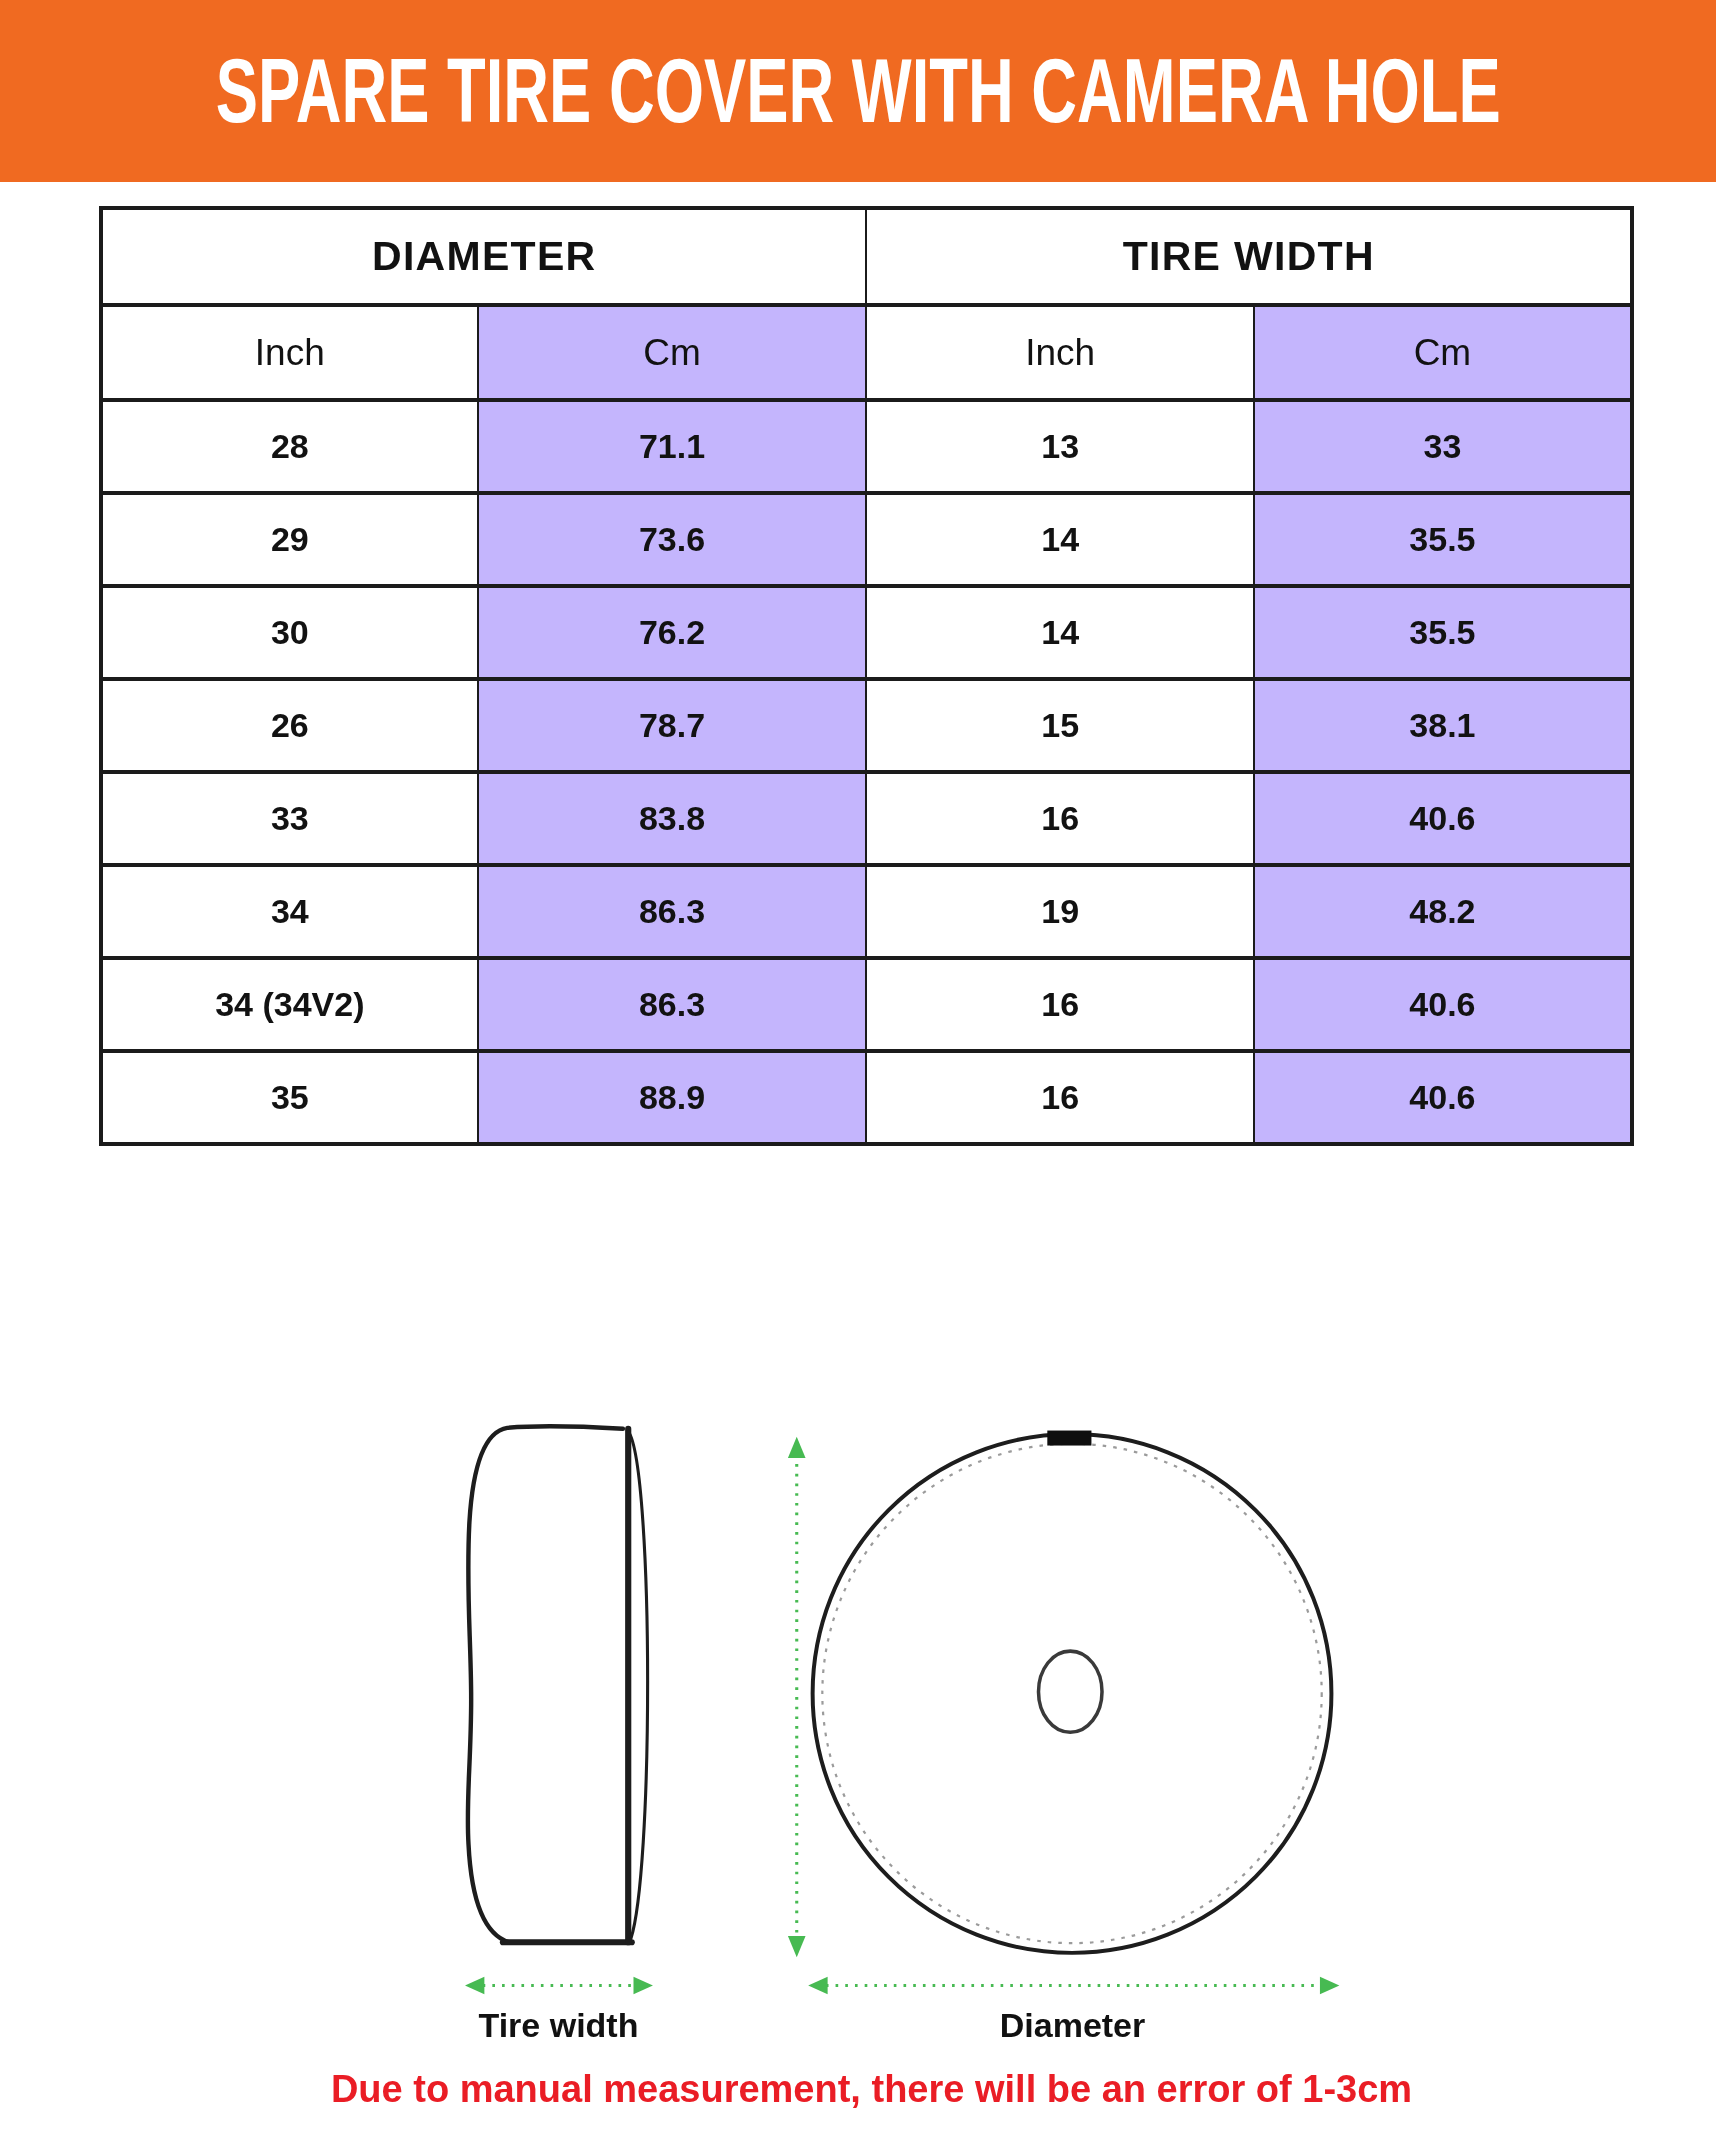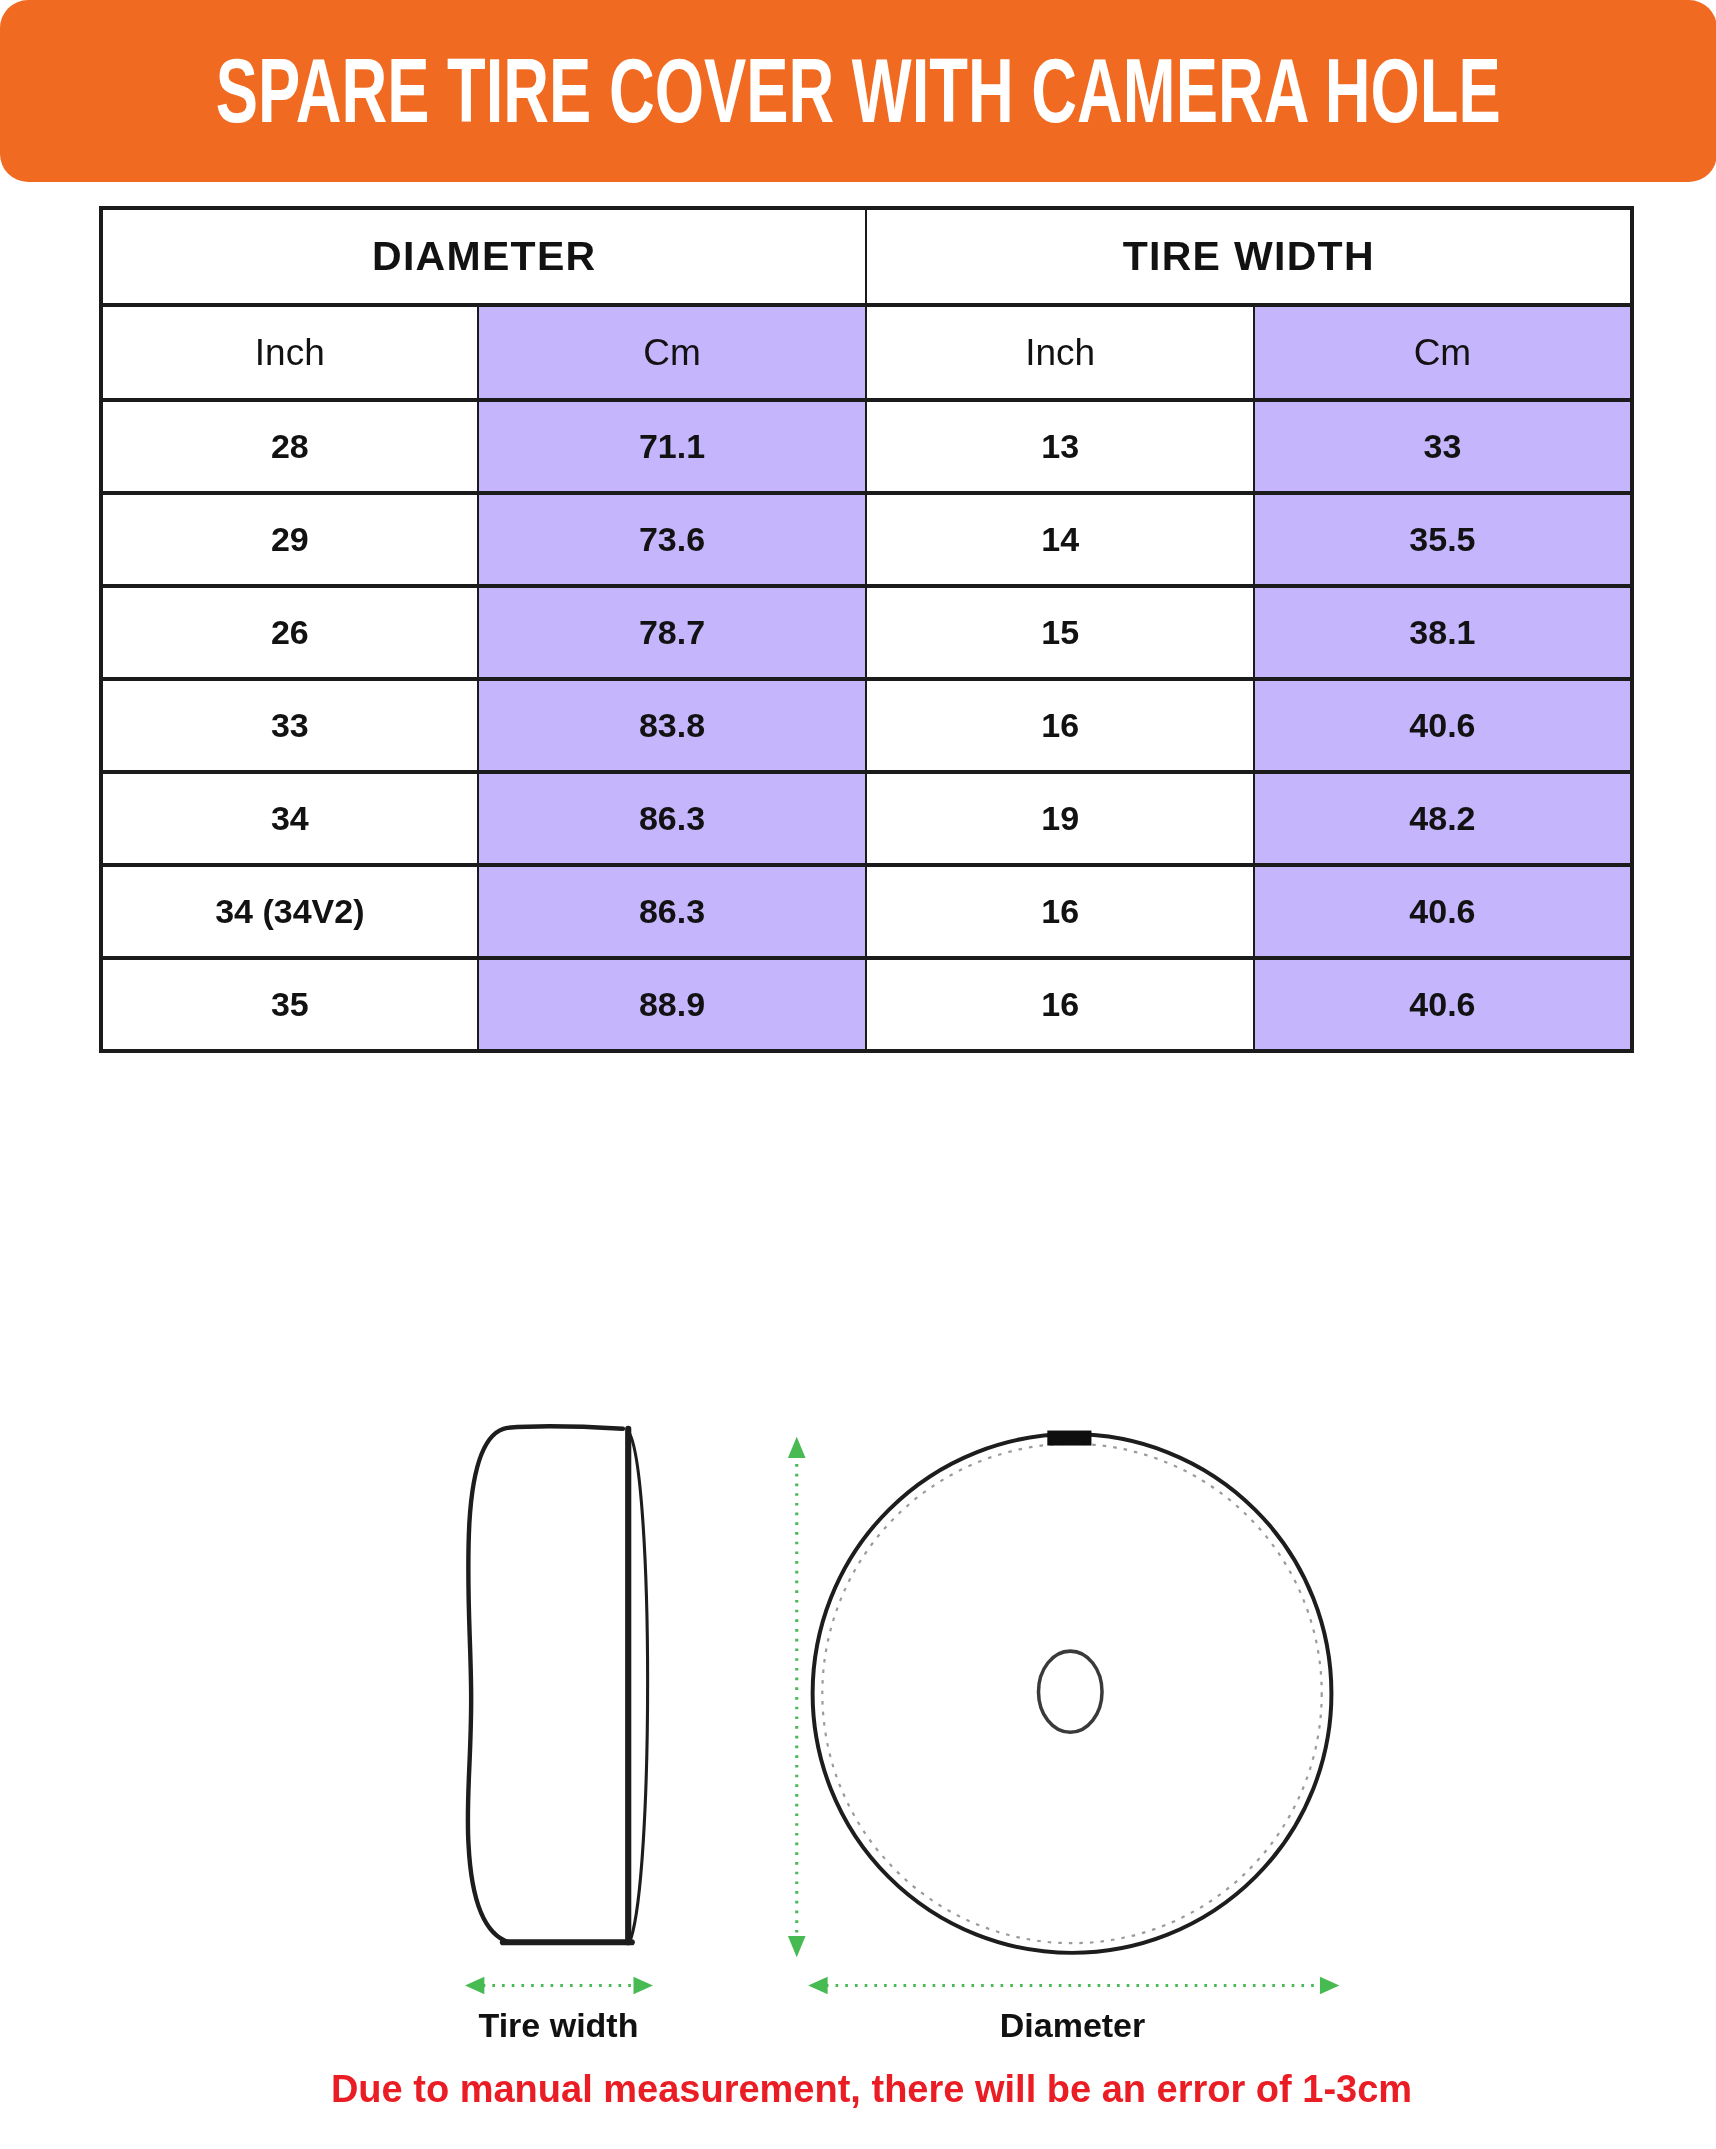--- a/index.html
+++ b/index.html
@@ -9,21 +9,21 @@
     font-family: "Liberation Sans", sans-serif;
     position: relative;
     overflow: hidden;
   }
 
   
   .banner {
     position: absolute; left: 0; top: 0;
     width: 1717px; height: 182px;
     background: #F06A21;
-    display: flex; align-items: center; justify-content: center; border-radius: 28px;
+    display: flex; align-items: center; justify-content: center;
   }
   .banner h1 {
     margin: 0;
     color: #ffffff;
     font-size: 88px;
     font-weight: 700;
     white-space: nowrap;
     letter-spacing: 0px;
     transform: scale(0.72, 1.04);
     transform-origin: center center;
@@ -123,20 +123,26 @@
         <td>13</td>
         <td class="gray">33</td>
       </tr>
       <tr>
         <td>29</td>
         <td class="gray">73.6</td>
         <td>14</td>
         <td class="gray">35.5</td>
       </tr>
       <tr>
+        <td>30</td>
+        <td class="gray">76.2</td>
+        <td>14</td>
+        <td class="gray">35.5</td>
+      </tr>
+      <tr>
         <td>26</td>
         <td class="gray">78.7</td>
         <td>15</td>
         <td class="gray">38.1</td>
       </tr>
       <tr>
         <td>33</td>
         <td class="gray">83.8</td>
         <td>16</td>
         <td class="gray">40.6</td>

